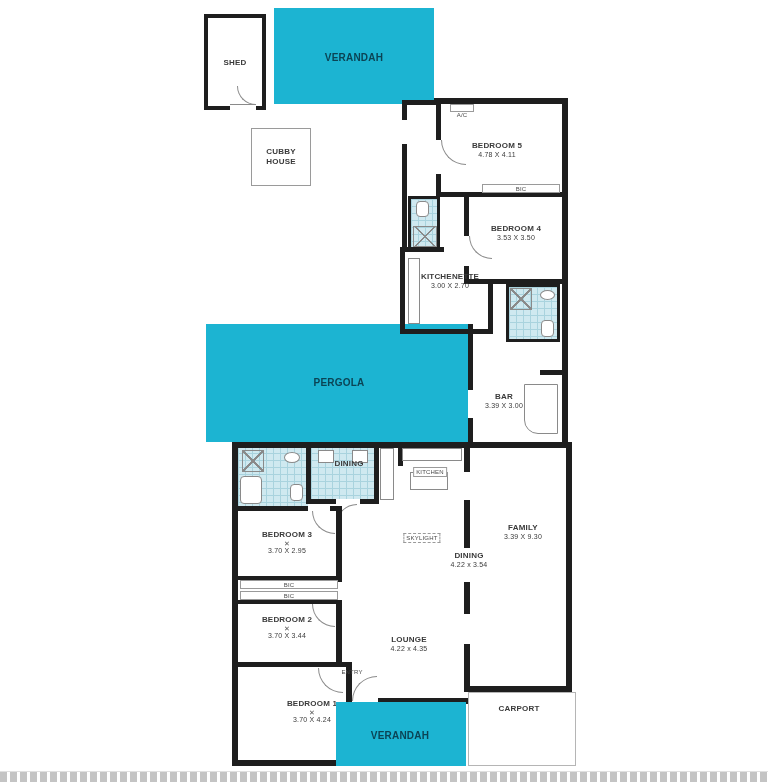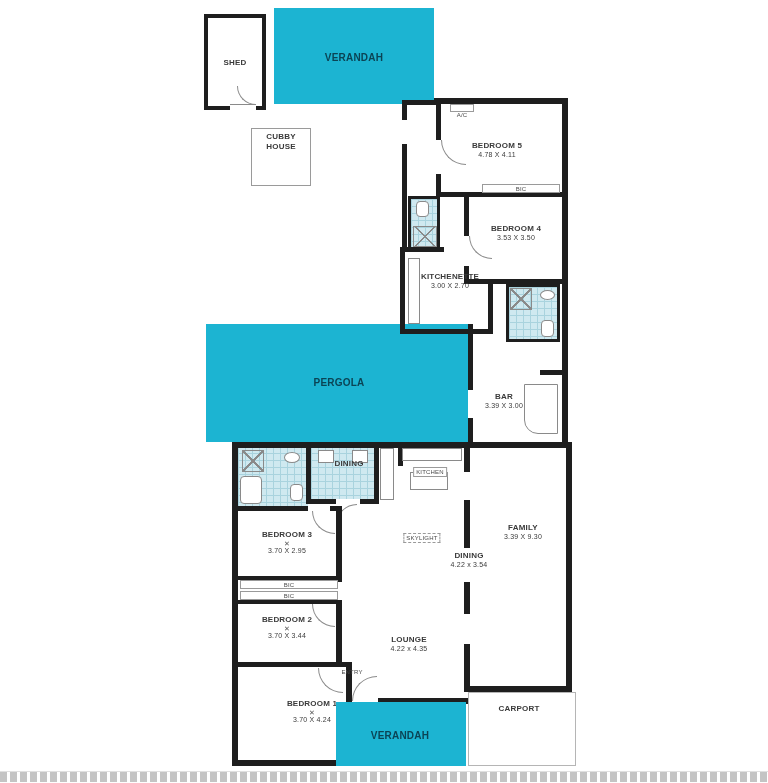--- a/index.html
+++ b/index.html
@@ -46,21 +46,21 @@
 
   <div class="r" style="left:204px;top:14px;width:62px;height:96px;border:4px solid var(--wall);background:#fff;"></div>
   <div class="arc" style="left:237px;top:86px;width:18px;height:18px;"></div>
   <div class="gap" style="left:230px;top:104px;width:26px;height:8px;border-top:1px solid #8a8a8a;"></div>
   <div class="lbl" style="left:235px;top:63px;"><span>SHED</span></div>
 
   <div class="r cyan" style="left:274px;top:8px;width:160px;height:96px;"></div>
   <div class="lbl cyanlbl" style="left:354px;top:58px;"><span>VERANDAH</span></div>
 
   <div class="r thin" style="left:251px;top:128px;width:60px;height:58px;"></div>
-  <div class="lbl" style="left:281px;top:142px;">
+  <div class="lbl" style="left:281px;top:157px;">
     <span style="display:block;">CUBBY</span>
     <span style="display:block;">HOUSE</span>
   </div>
 
   <div class="r tile" style="left:408px;top:196px;width:32px;height:54px;border:3px solid var(--wall);"></div>
   <div class="r tile" style="left:506px;top:284px;width:54px;height:58px;border:3px solid var(--wall);"></div>
   <div class="r tile" style="left:238px;top:446px;width:70px;height:60px;"></div>
   <div class="r tile" style="left:311px;top:446px;width:63px;height:56px;"></div>
 
   <div class="r cyan" style="left:206px;top:324px;width:266px;height:118px;"></div>

